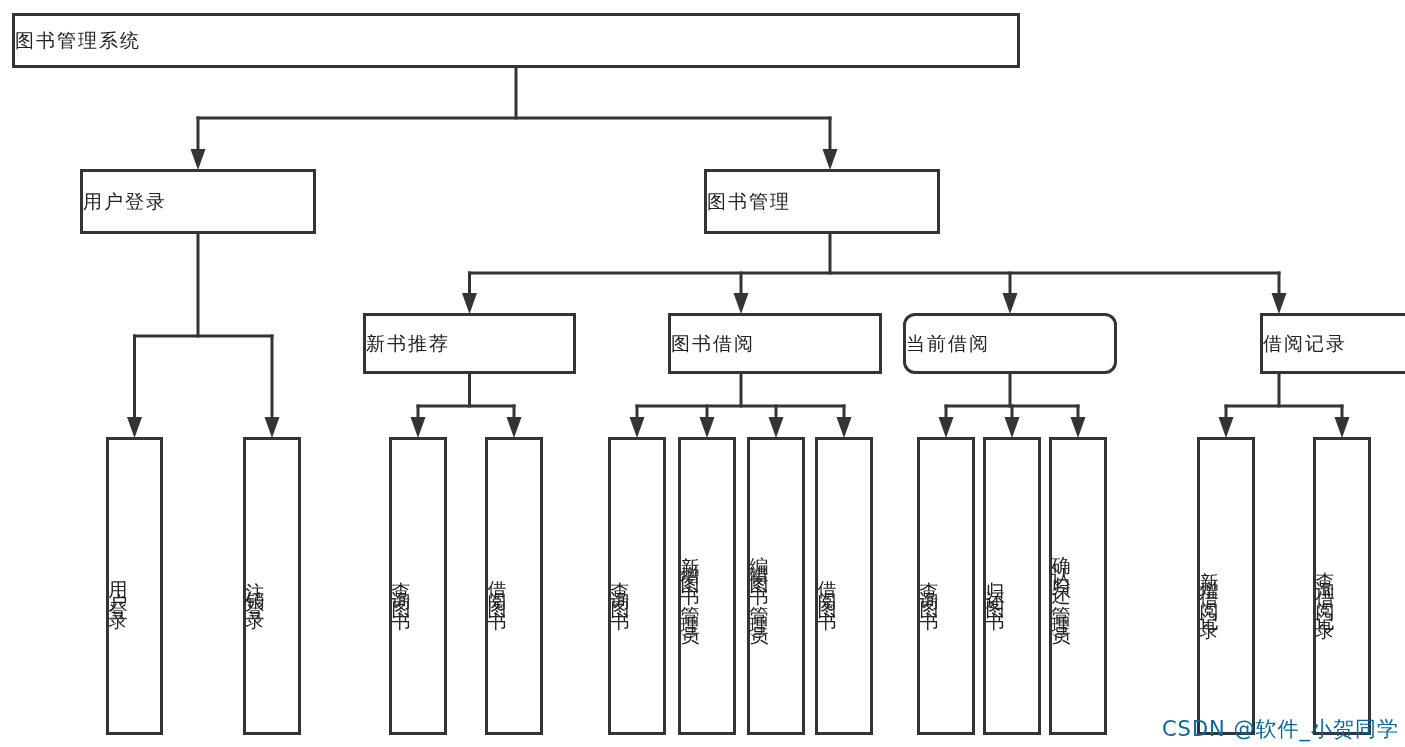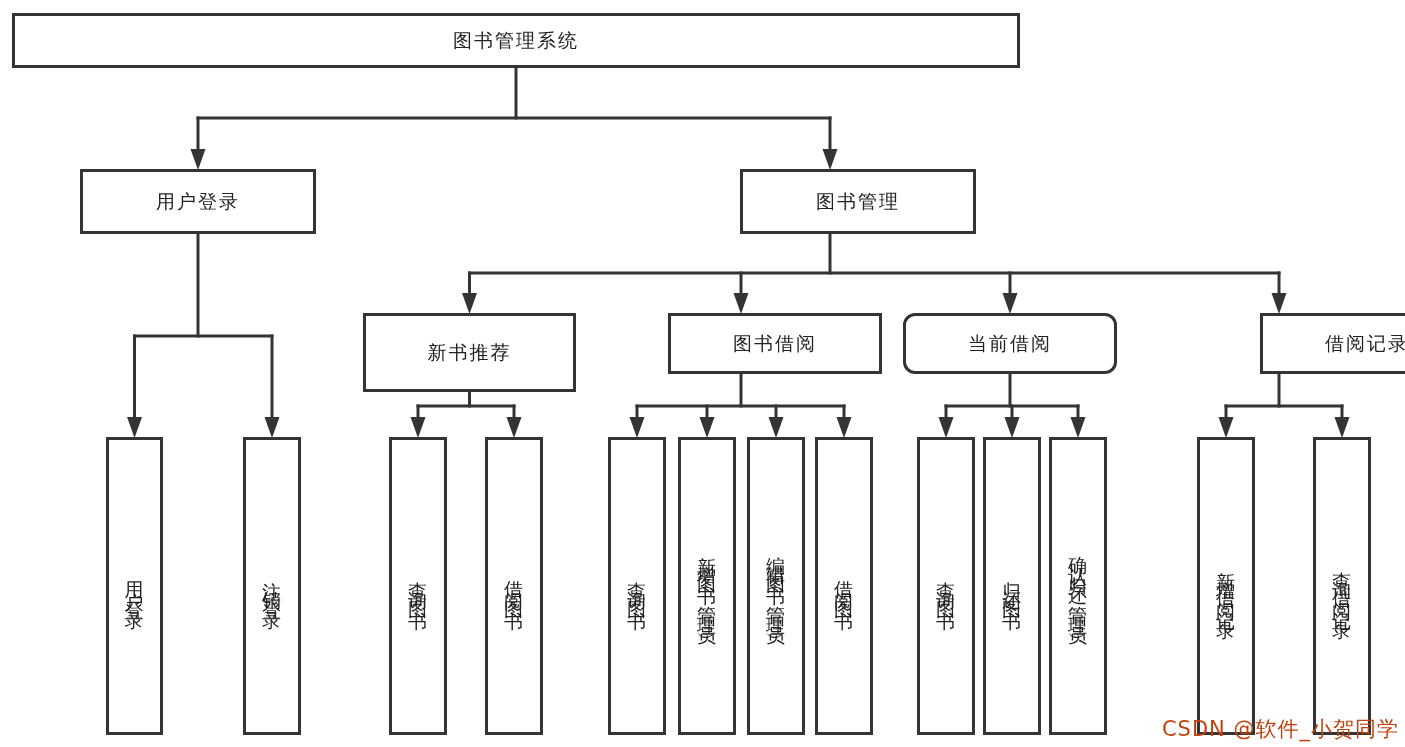--- a/index.html
+++ b/index.html
@@ -11,21 +11,21 @@
     overflow:hidden;
   }
   #connectors{position:absolute;left:0;top:0;z-index:1;}
   .node{
     position:absolute;
     box-sizing:border-box;
     border:3px solid #343434;
     background:#ffffff;
     display:flex;
     align-items:center;
-    justify-content:center;
+    justify-content:flex-start;
     z-index:2;
   }
   .node-label{
     color:#222222;
     font-size:19px;
     letter-spacing:2px;
     white-space:nowrap;
     line-height:1.2;
   }
   .vertical .node-label{
@@ -33,21 +33,21 @@
     text-orientation:upright;
     letter-spacing:10px;
     white-space:normal;
     line-height:1;
   }
   .watermark{
     position:absolute;
     right:6px;
     bottom:4px;
     z-index:3;
-    color:#c2410c;
+    color:#0369a1;
     font-size:21px;
     letter-spacing:1px;
   }
 </style>
 </head>
 <body>
 
 <div id="stage">
   <svg id="connectors" width="1405" height="747" viewBox="0 0 1405 747">
       <line x1="516" y1="68" x2="516" y2="118" stroke="#343434" stroke-width="3" stroke-linecap="square"></line>
@@ -109,24 +109,24 @@
     </div>
     <div class="node" style="left: 80px; top: 169px; width: 236px; height: 65px;">
       <span class="node-label">用户登录</span>
     </div>
     <div class="node vertical" style="left: 106px; top: 437px; width: 57px; height: 298px;">
       <span class="node-label">用户登录</span>
     </div>
     <div class="node vertical" style="left: 243px; top: 437px; width: 58px; height: 298px;">
       <span class="node-label">注销登录</span>
     </div>
-    <div class="node" style="left: 740px; top: 169px; width: 236px; height: 65px;">
+    <div class="node" style="left: 704px; top: 169px; width: 236px; height: 65px;">
       <span class="node-label">图书管理</span>
     </div>
-    <div class="node" style="left: 363px; top: 313px; width: 213px; height: 79px;">
+    <div class="node" style="left: 363px; top: 313px; width: 213px; height: 61px;">
       <span class="node-label">新书推荐</span>
     </div>
     <div class="node vertical" style="left: 389px; top: 437px; width: 58px; height: 298px;">
       <span class="node-label">查询图书</span>
     </div>
     <div class="node vertical" style="left: 485px; top: 437px; width: 58px; height: 298px;">
       <span class="node-label">借阅图书</span>
     </div>
     <div class="node" style="left: 634px; top: 313px; width: 214px; height: 61px; margin-left: 34px;">
       <span class="node-label">图书借阅</span>

